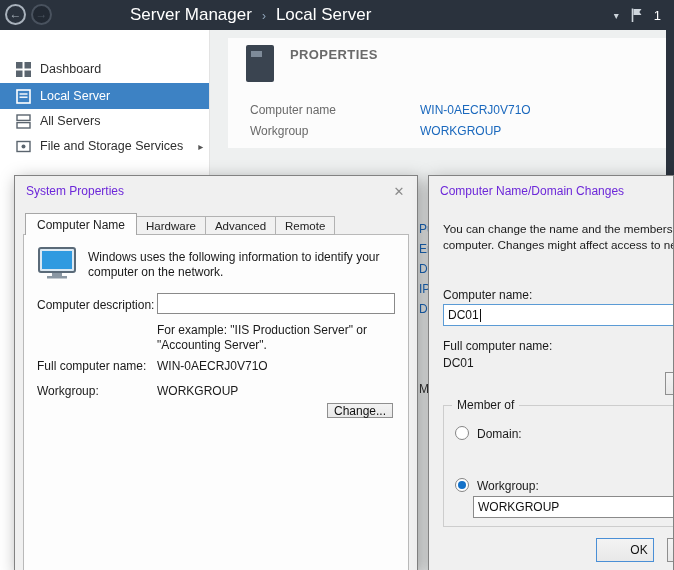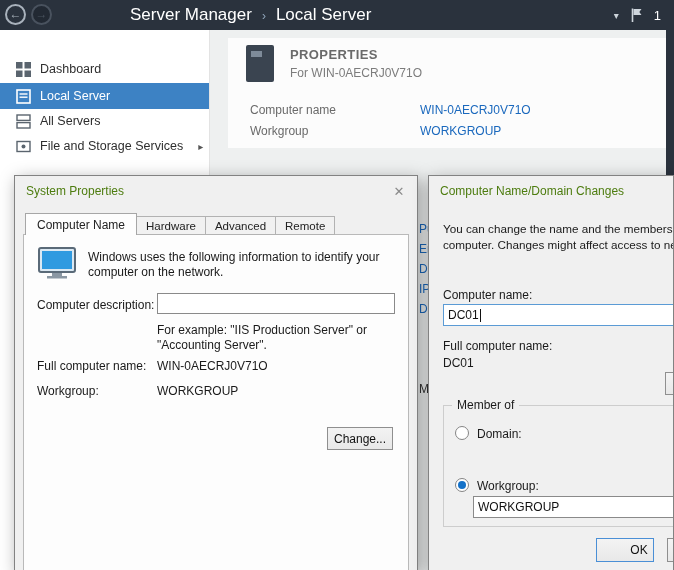--- a/index.html
+++ b/index.html
@@ -36,21 +36,21 @@
   .edgestrip { position:absolute; left:666px; top:30px; width:8px; height:145px; background:#2a323d; z-index:1; }
 
   .frag-col { position:absolute; left:419px; top:0; width:9px; height:570px; overflow:hidden; z-index:1; }
   .frag { position:absolute; left:0; color:#1a68bd; white-space:nowrap; }
   .frag.dark { color:#333; }
 
   
   .dialog { position:absolute; top:175px; background:#f0f0f0; border:1px solid #828282; box-shadow:3px 4px 16px rgba(0,0,0,.35); overflow:hidden; }
   .d1 { left:14px; width:404px; height:397px; z-index:5; }
   .d2 { left:428px; width:246px; height:397px; z-index:6; }
-  .dlg-title { position:absolute; left:11px; top:0; height:30px; display:flex; align-items:center; color:#4d7c0f; font-size:12px; }
+  .dlg-title { position:absolute; left:11px; top:0; height:30px; display:flex; align-items:center; color:#6d28d9; font-size:12px; }
   .dlg-close { position:absolute; right:7px; top:6px; width:22px; height:19px; text-align:center; line-height:19px; color:#8a8a8a; font-size:13px; cursor:pointer; }
 
   .tabs { position:absolute; left:10px; top:37px; height:22px; display:flex; align-items:flex-end; z-index:2; }
   .tab { height:19px; display:flex; align-items:center; padding:0 9px; background:#f1f1f1; border:1px solid #b2b2b2; margin-right:-1px; font-size:11.5px; color:#222; cursor:pointer; }
   .tab.active { height:22px; background:#fdfdfd; border-color:#a6a6a6; border-bottom:none; z-index:3; font-size:12px; padding:0 11px; }
   .tabpage { position:absolute; left:8px; top:58px; width:386px; height:345px; background:#fdfdfd; border:1px solid #b9b9b9; z-index:1; }
 
   .monitor { position:absolute; left:14px; top:12px; }
   .intro { position:absolute; left:64px; top:15px; width:322px; line-height:15px; }
   .lbl { position:absolute; color:#1a1a1a; }
@@ -136,21 +136,20 @@
         </svg>
     </span>
     <span>File and Storage Services</span>
     <span class="side-chevron">▸</span>
   </div>
 </div>
 
 <div class="panel">
   <div class="tileicon"></div>
   <div class="panel-h">PROPERTIES</div>
-  <div class="panel-sub">For WIN-0AECRJ0V71O</div>
   <div class="prow-l" style="left:22px; top:65px">Computer name</div>
   <div class="prow-v" style="left:192px; top:65px">WIN-0AECRJ0V71O</div>
   <div class="prow-l" style="left:22px; top:86px">Workgroup</div>
   <div class="prow-v" style="left:192px; top:86px">WORKGROUP</div>
 </div>
 
 <div class="edgestrip"></div>
 
 <div class="frag-col">
   <span class="frag" style="top:222px">Pu</span>
@@ -185,21 +184,21 @@
 
     <div class="lbl" style="left:13px; top:63px">Computer description:</div>
     <input class="textbox" style="left: 133px; top: 58px; width: 238px; height: 21px;" value="">
     <div class="example">For example: "IIS Production Server" or "Accounting Server".</div>
 
     <div class="lbl" style="left:13px; top:124px">Full computer name:</div>
     <div class="val" style="left:133px; top:124px">WIN-0AECRJ0V71O</div>
     <div class="lbl" style="left:13px; top:149px">Workgroup:</div>
     <div class="val" style="left:133px; top:149px">WORKGROUP</div>
 
-    <button class="btn" style="left:303px; top:192px; width:66px; height:23px">Change...</button>
+    <button class="btn" style="left:303px; top:168px; width:66px; height:15px">Change...</button>
   </div>
 </div>
 
 <div class="dialog d2">
   <div class="dlg-title">Computer Name/Domain Changes</div>
 
   <div class="d2line" style="top:46px">You can change the name and the membership o</div>
   <div class="d2line" style="top:62px">computer. Changes might affect access to netwo</div>
 
   <div class="lbl" style="left:14px; top:112px">Computer name:</div>

